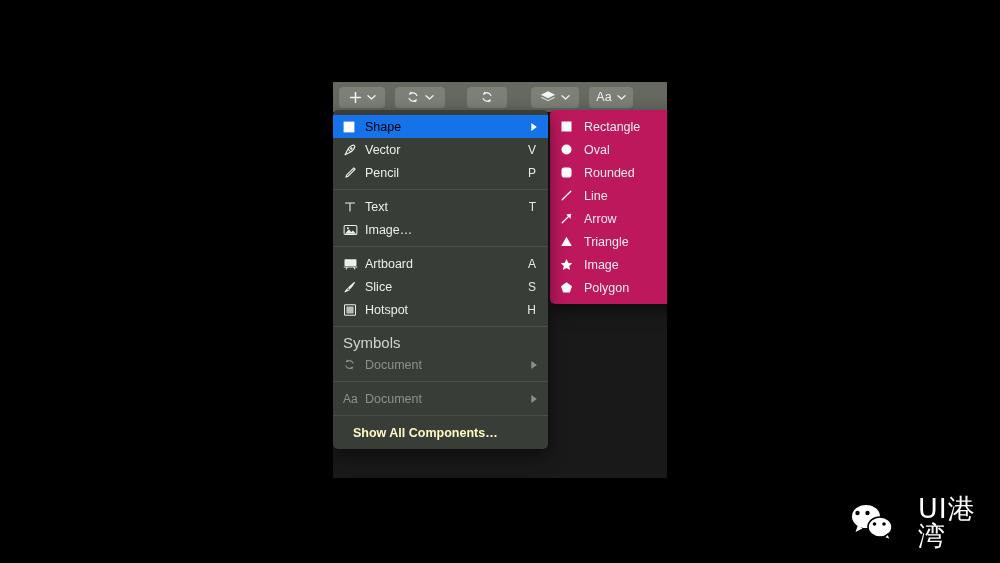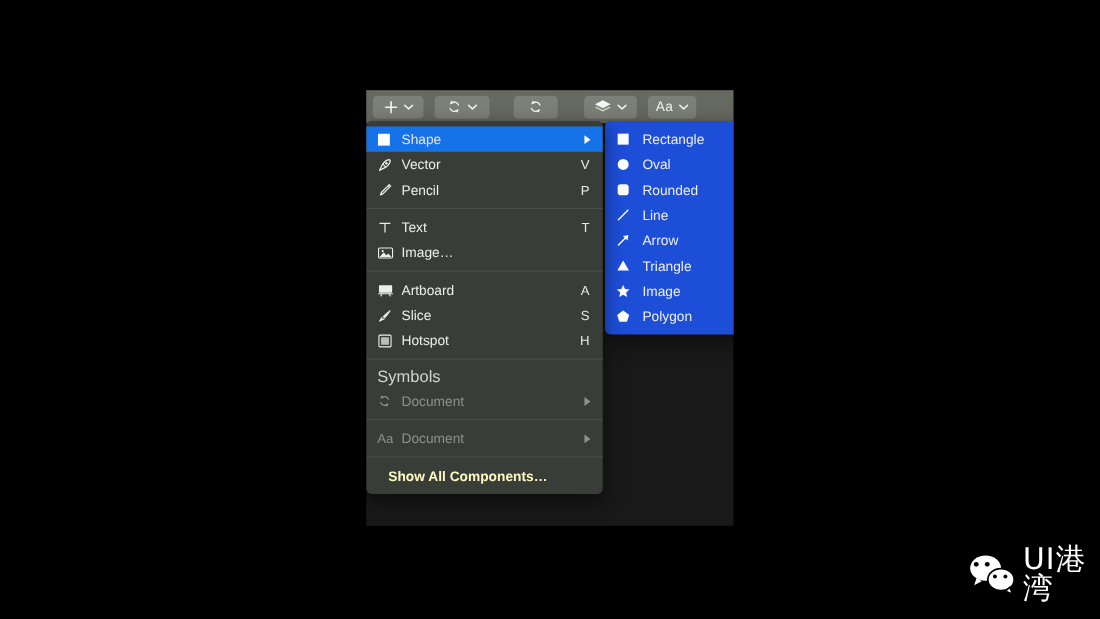--- a/index.html
+++ b/index.html
@@ -88,21 +88,21 @@
     display: flex;
     align-items: center;
     padding: 0 10px 0 10px;
     color: #eceeea;
     font-size: 12.5px;
     cursor: default;
     box-sizing: border-box;
   }
   .menu-item.highlight {
     background: #1572e8;
-    color: #e5e5e5;
+    color: #000000;
   }
   .menu-item .mi-icon {
     width: 22px;
     min-width: 22px;
     display: flex;
     align-items: center;
     justify-content: flex-start;
   }
   .menu-item .mi-label {
     flex: 1;
@@ -134,21 +134,21 @@
   }
   .menu-item.disabled { color: #8d918a; justify-content: center; }
   .menu-item.bold { font-weight: bold; color: #fef9c3; }
 
   
   #submenu {
     position: absolute;
     left: 550px;
     top: 110px;
     width: 140px;
-    background: #1d4ed8;
+    background: #be185d;
     border-radius: 5px;
     box-shadow: 0 6px 18px rgba(0,0,0,.55);
     padding: 5px 0;
     box-sizing: border-box;
     z-index: 15;
     overflow: hidden;
   }
   .sub-item {
     height: 23px;
     display: flex;
@@ -181,25 +181,25 @@
     top: 0;
     width: 333px;
     height: 563px;
     background: #000;
     z-index: 40;
   }
 
   
   #watermark {
     position: absolute;
-    left: 880px;
+    left: 850px;
     top: 495px;
     display: flex;
     align-items: center;
-    gap: 4px;
+    gap: 22px;
     z-index: 50;
   }
   #watermark .wm-text {
     color: #ffffff;
     font-size: 27px;
     letter-spacing: 1px;
     line-height: 1;
     font-family: "DejaVu Sans", sans-serif;
   }
   svg { display: block; }

